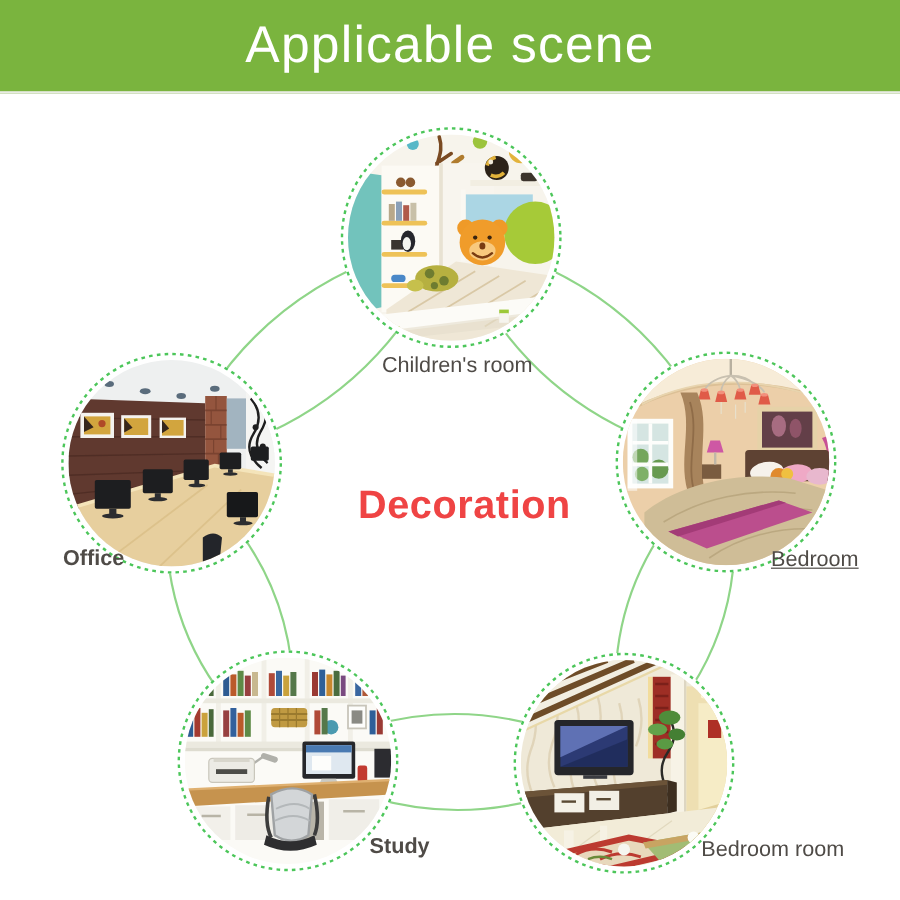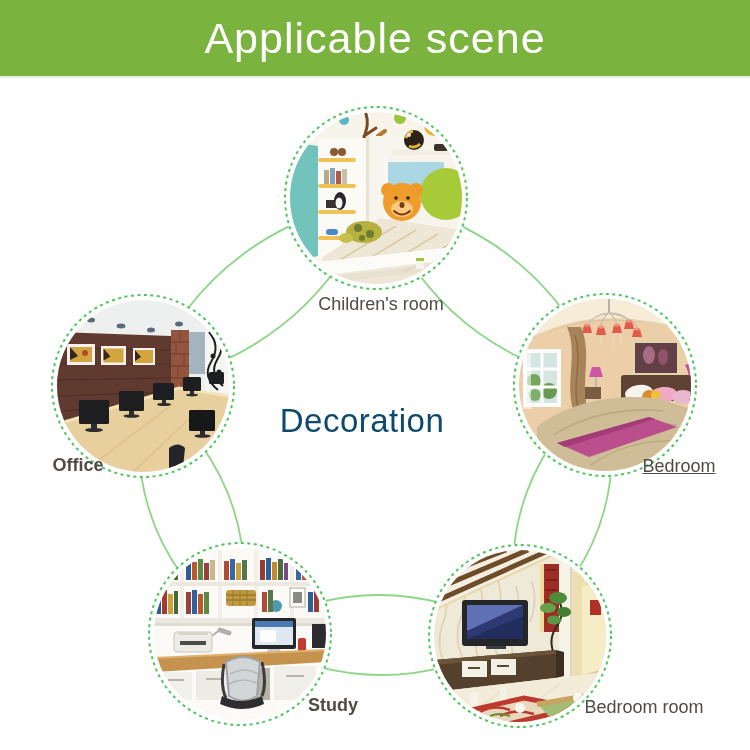--- a/index.html
+++ b/index.html
@@ -9,22 +9,22 @@
           display:flex;align-items:center;justify-content:center;border-bottom:2px solid #e9ece4;}
   .banner-title{color:#ffffff;font-size:43px;font-weight:normal;letter-spacing:1px;}
   .diagram-svg{position:absolute;left:0;top:0;}
   .scene-label{position:absolute;transform:translateX(-50%);white-space:nowrap;
                font-size:18px;color:#4f4b47;}
   .label-children{left:364px;top:294px;margin-left:17px;}
   .label-office{left:78px;top:455px;font-weight:bold;}
   .label-bedroom{left:679px;top:456px;text-decoration:underline;}
   .label-study{left:333px;top:695px;font-weight:bold;}
   .label-living{left:644px;top:697px;}
-  .center-label{position:absolute;left:362px;top:402px;transform:translateX(-50%);
-                font-size:33px;font-weight:normal;color:#0c4a6e;letter-spacing:.5px;}
+  .center-label{position:absolute;left:387px;top:402px;transform:translateX(-50%);
+                font-size:33px;font-weight:bold;color:#ef4444;letter-spacing:.5px;}
 </style>
 </head>
 <body>
 
 <div class="stage">
 
   <div class="banner">
     <div class="banner-title">Applicable scene</div>
   </div>
 

